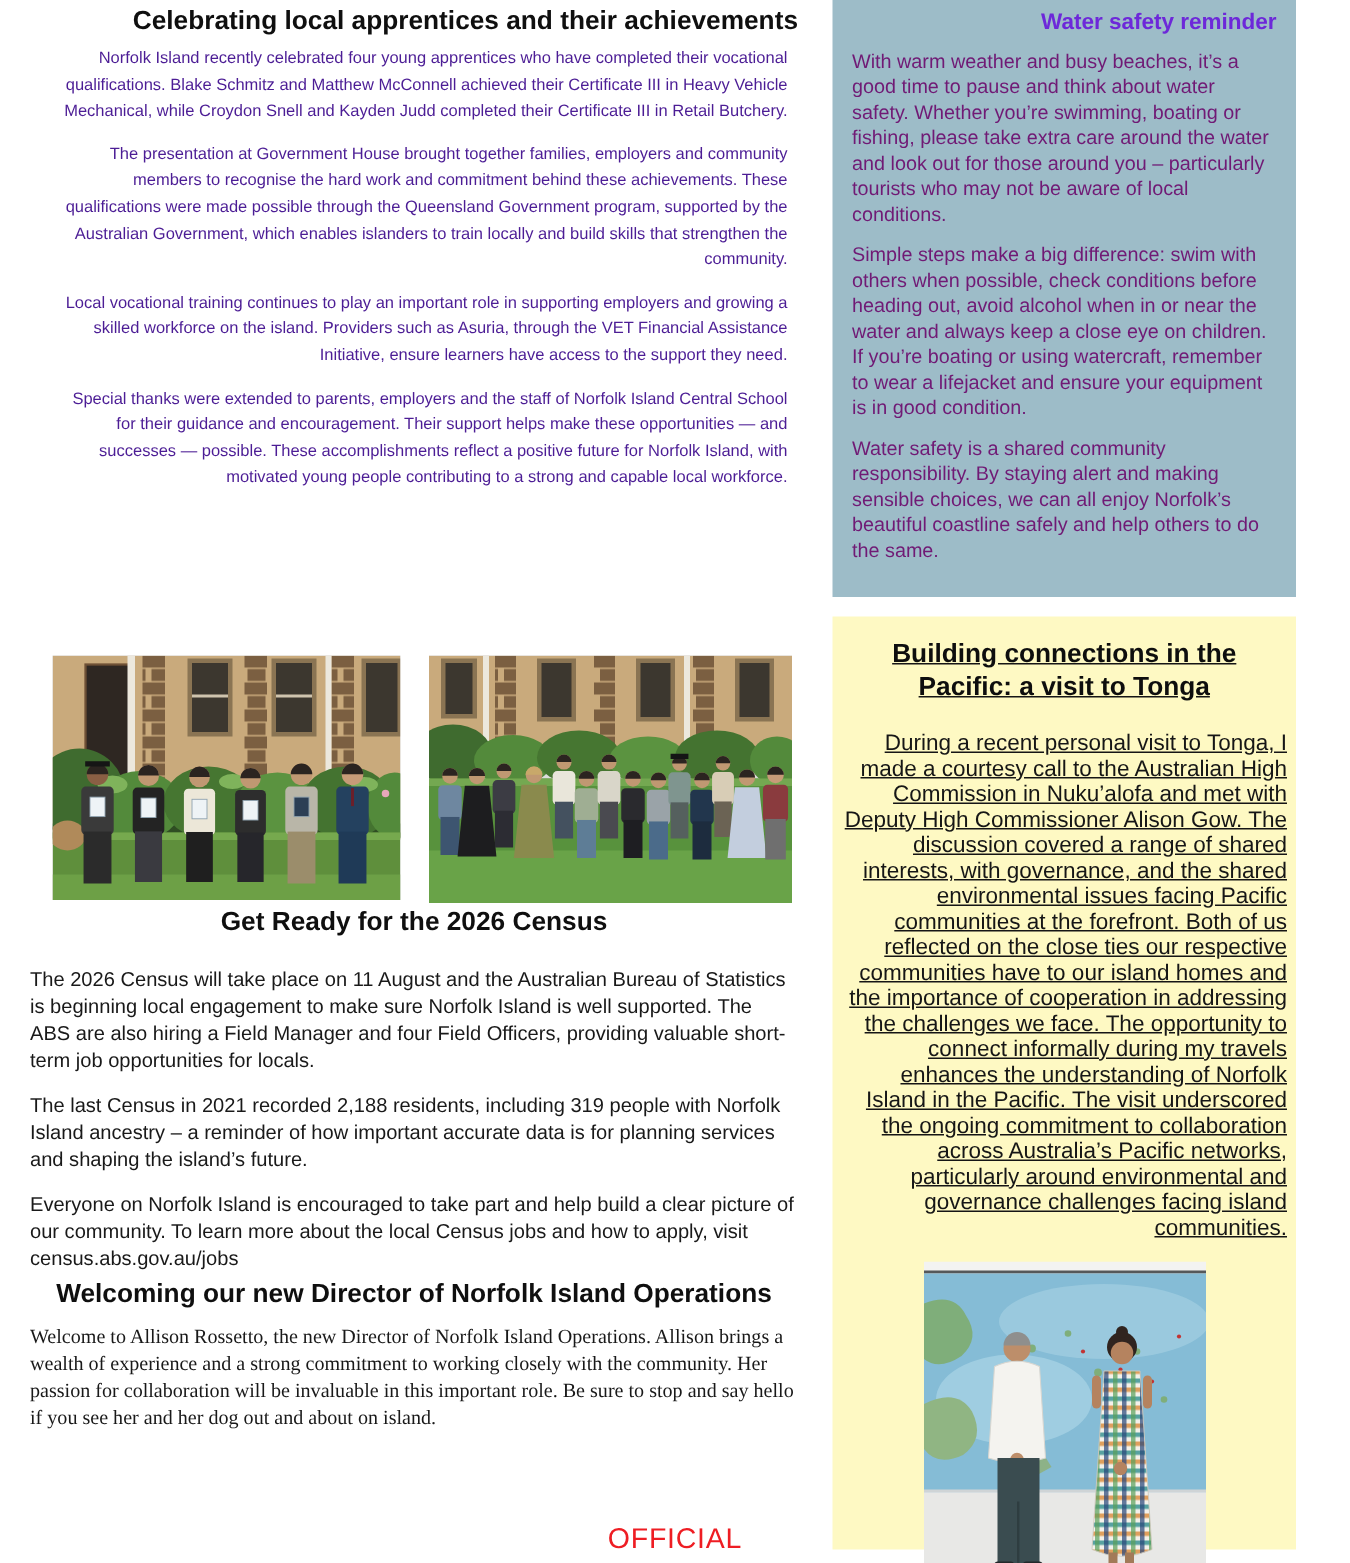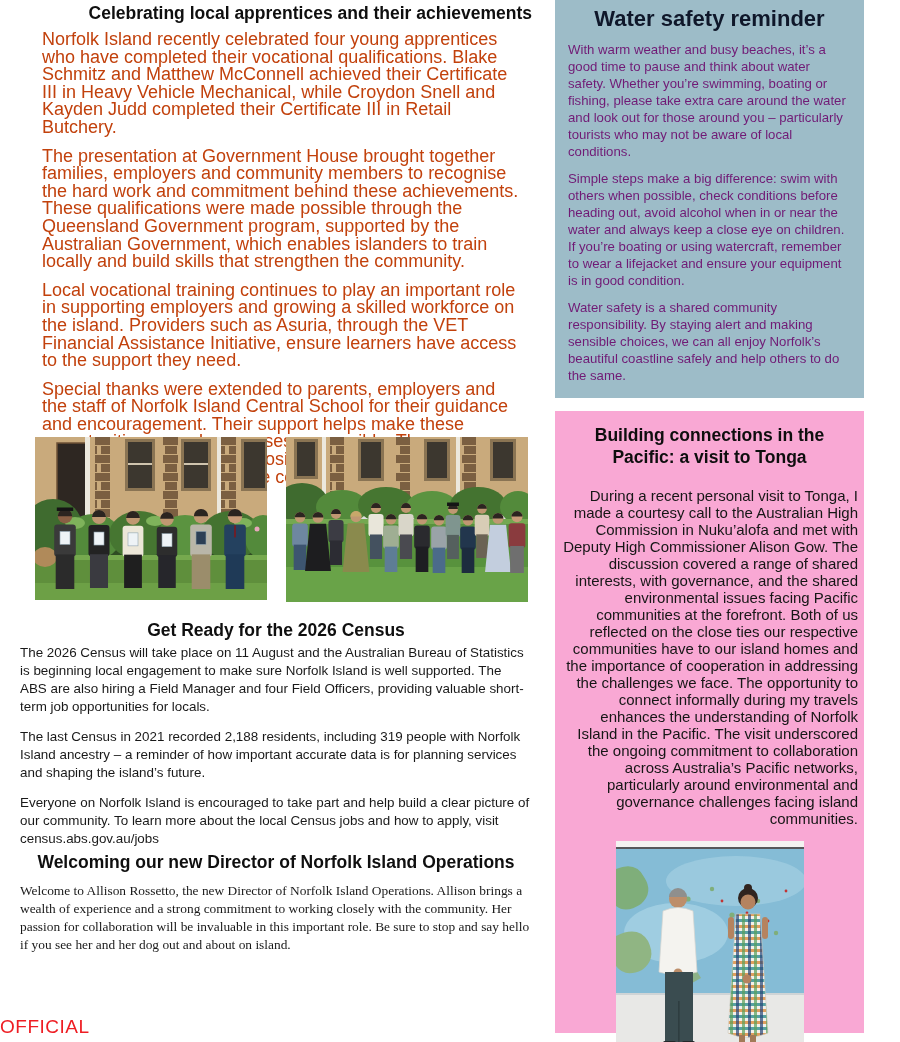--- a/index.html
+++ b/index.html
@@ -1,33 +1,33 @@
 <!DOCTYPE html>
 <html><head>
 <meta charset="utf-8">
 <style>
   html,body{margin:0;padding:0;background:#fff;}
   .page{position:relative;width:900px;height:1042px;background:#ffffff;
         font-family:"Liberation Sans", sans-serif;color:#151515;overflow:hidden;}
   .abs{position:absolute;}
   .h-center{font-weight:700;font-size:17.5px;text-align:center;color:#0f0f0f;line-height:1.2;}
-  .body-txt{font-size:18px;line-height:17.6px;color:#c2410c;}
+  .body-txt{font-size:11px;line-height:17.6px;color:#4c1d95;text-align:right;}
   .body-txt p{margin:0 0 11px 0;}
   .census-txt{font-size:13.4px;line-height:18px;color:#191919;}
   .census-txt p{margin:0 0 12px 0;}
   
   .box{box-sizing:border-box;}
   .water-box{left:555px;top:0;width:309px;height:398px;background:#9dbcc8;padding:6px 13px 8px 13px;}
-  .water-box .box-title{font-weight:700;font-size:22px;text-align:center;margin:0 0 9px 0;color:#0f172a;}
+  .water-box .box-title{font-weight:700;font-size:15px;text-align:right;margin:0 0 9px 0;color:#6d28d9;}
   .water-box p{font-size:13.2px;line-height:17px;margin:0 0 10px 0;color:#701a75;}
   .tonga-box{left:555px;top:411px;width:309px;height:622px;background:#c7d9e4;text-align:center;padding:14px 6px 0 6px;}
   .tonga-box .box-title{font-weight:700;font-size:17.5px;line-height:1.25;margin:0 auto;max-width:252px;color:#0e0e0e;}
   .tonga-box .tonga-p{font-size:15px;line-height:17px;margin:18px 0 0 0;color:#161616;text-align:right;}
   .photo-frame{overflow:hidden;background:#ddd;}
-  .official{left:0;top:1016px;width:900px;font-size:19px;letter-spacing:0.5px;}
+  .official{left:0;top:1016px;width:900px;text-align:center;font-size:19px;letter-spacing:0.5px;}
   .tonga-photo-wrap{position:relative;width:188px;height:223px;margin:14px auto 0 auto;}
   .tonga-dot{position:absolute;right:-6px;bottom:2px;font-size:12px;color:#111;}
 </style>
 </head>
 <body>
 
 <div class="page">
 
   <div class="abs h-center" style="left:20px;top:3px;width:512px;text-align:right;">Celebrating local apprentices and their achievements</div>
 
@@ -241,21 +241,21 @@
           <g>
             <rect x="222.63" y="86.16" width="16.740000000000002" height="24.8" rx="3" fill="#8a3b3e"></rect>
             <rect x="224.13" y="108.96" width="13.740000000000002" height="27.040000000000006" fill="#6f6f6f"></rect>
             <circle cx="231" cy="79.58" r="5.58" fill="#c79b78"></circle>
             <path d="M225.42 79.58 a5.58 5.58 0 0 1 11.16 0 Z" fill="#2b2420"></path>
           </g>
         </g>
     </svg>
   </div>
 
-  <div class="abs h-center" style="left:20px;top:620px;width:512px;">Get Ready for the 2026 Census</div>
+  <div class="abs h-center" style="left:20px;top:604px;width:512px;">Get Ready for the 2026 Census</div>
 
   <div class="abs census-txt" style="left:20px;top:644px;width:510px;">
     <p>The 2026 Census will take place on 11 August and the Australian Bureau of Statistics is beginning local engagement to make sure Norfolk Island is well supported. The ABS are also hiring a Field Manager and four Field Officers, providing valuable short-term job opportunities for locals.</p>
     <p>The last Census in 2021 recorded 2,188 residents, including 319 people with Norfolk Island ancestry – a reminder of how important accurate data is for planning services and shaping the island’s future.</p>
     <p>Everyone on Norfolk Island is encouraged to take part and help build a clear picture of our community. To learn more about the local Census jobs and how to apply, visit census.abs.gov.au/jobs</p>
   </div>
 
   <div class="abs h-center" style="left:20px;top:852px;width:512px;">Welcoming our new Director of Norfolk Island Operations</div>
 
   <div class="abs census-txt" style="left:20px;top:882px;width:510px;font-family:Liberation Serif, serif;">
@@ -264,21 +264,21 @@
 
   <div class="abs official" style="color: rgb(238, 29, 35);">OFFICIAL</div>
 
   <div class="abs box water-box" style="background: rgb(157, 188, 200);">
     <div class="box-title">Water safety reminder</div>
     <p>With warm weather and busy beaches, it’s a good time to pause and think about water safety. Whether you’re swimming, boating or fishing, please take extra care around the water and look out for those around you – particularly tourists who may not be aware of local conditions.</p>
     <p>Simple steps make a big difference: swim with others when possible, check conditions before heading out, avoid alcohol when in or near the water and always keep a close eye on children. If you’re boating or using watercraft, remember to wear a lifejacket and ensure your equipment is in good condition.</p>
     <p>Water safety is a shared community responsibility. By staying alert and making sensible choices, we can all enjoy Norfolk’s beautiful coastline safely and help others to do the same.</p>
   </div>
 
-  <div class="abs box tonga-box" style="background: #f9a8d4;">
+  <div class="abs box tonga-box" style="background: #fef9c3; text-decoration: underline;">
     <div class="box-title">Building connections in the Pacific: a visit to Tonga</div>
     <p class="tonga-p">During a recent personal visit to Tonga, I made a courtesy call to the Australian High Commission in Nuku’alofa and met with Deputy High Commissioner Alison Gow. The discussion covered a range of shared interests, with governance, and the shared environmental issues facing Pacific communities at the forefront. Both of us reflected on the close ties our respective communities have to our island homes and the importance of cooperation in addressing the challenges we face. The opportunity to connect informally during my travels enhances the understanding of Norfolk Island in the Pacific. The visit underscored the ongoing commitment to collaboration across Australia’s Pacific networks, particularly around environmental and governance challenges facing island communities.</p>
 
     <div class="tonga-photo-wrap">
       <svg width="188" height="223" viewBox="0 0 188 223" xmlns="http://www.w3.org/2000/svg">
         <defs>
           <pattern id="plaid" width="12" height="12" patternUnits="userSpaceOnUse">
             <rect width="12" height="12" fill="#f3f1ea"></rect>
             <rect width="12" height="3" y="0" fill="#d98b3a" opacity="0.8"></rect>
             <rect width="12" height="3" y="6" fill="#2f8f8f" opacity="0.8"></rect>

